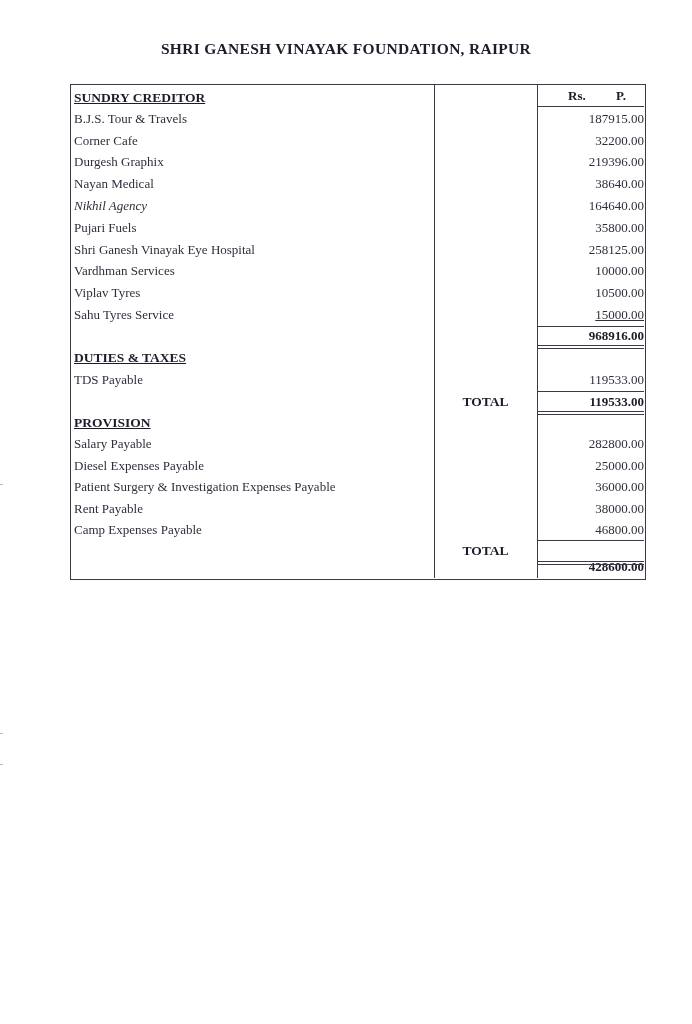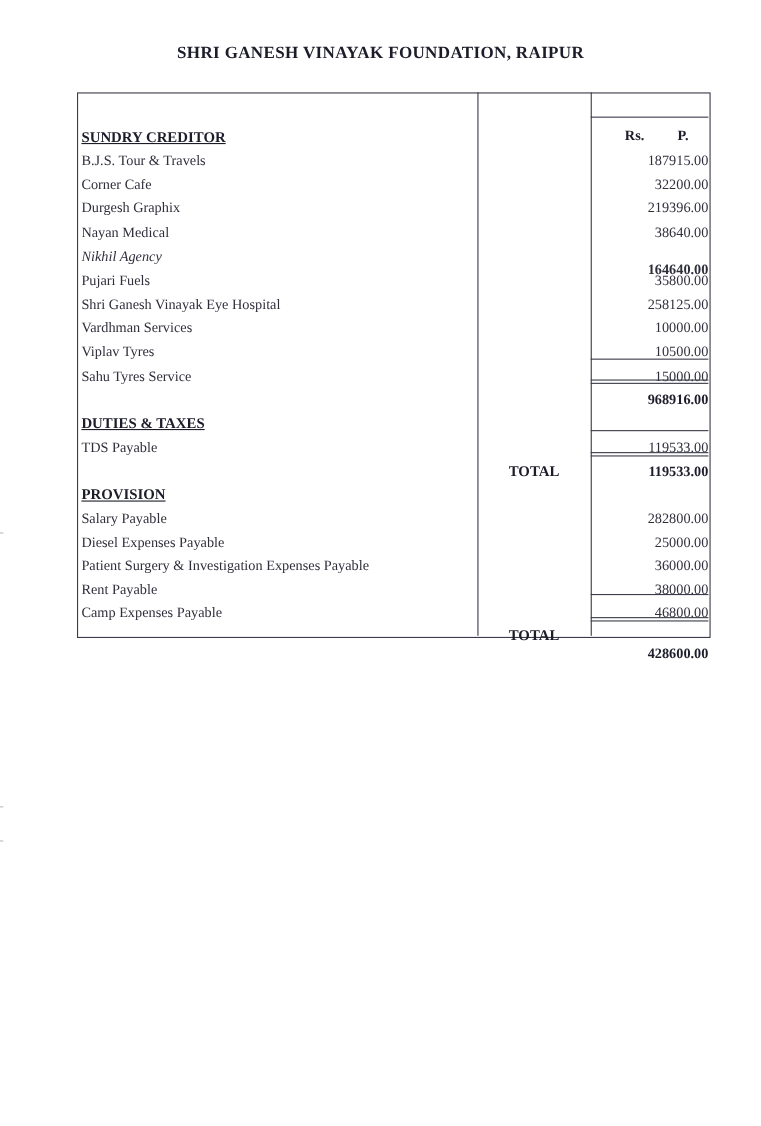--- a/index.html
+++ b/index.html
@@ -7,21 +7,21 @@
     width:692px; height:1024px; background:#ffffff; position:relative; overflow:hidden;
     font-family:"Liberation Serif", "DejaVu Serif", serif; color:#2a2a35;
   }
   .title {
     position:absolute; left:0; width:692px; top:40px; text-align:center;
     font-weight:bold; font-size:15.5px; letter-spacing:0.3px; color:#1c1c2a;
   }
   .box { position:absolute; border:1px solid #3a3a48; }
   .vline { position:absolute; width:1px; background:#3a3a48; }
   .hline { position:absolute; height:1px; background:#3a3a48; }
-  .txt { position:absolute; font-size:13px; line-height:16px; white-space:nowrap; color:#2f2f3c;margin-top:27px; }
+  .txt { position:absolute; font-size:13px; line-height:16px; white-space:nowrap; color:#2f2f3c; }
   .lbl { left:74px; }
   .head { font-weight:bold; text-decoration:underline; color:#1c1c2a; font-size:13.5px; }
   .amt { right:48px; text-align:right; }
   .bold { font-weight:bold; color:#1c1c2a; }
   .total-lbl { left:434px; width:103px; text-align:center; font-weight:bold; color:#1c1c2a; font-size:13.5px; }
   .rs { left:568px; font-weight:bold; color:#1c1c2a; }
   .p { left:616px; font-weight:bold; color:#1c1c2a; }
   .mark { position:absolute; width:3px; height:1px; background:#bbb; }
 </style>
 </head>
@@ -45,36 +45,36 @@
 <div class="txt lbl" style="top:133px;">Corner Cafe</div>
 <div class="txt amt" style="top:133px;">32200.00</div>
 
 <div class="txt lbl" style="top:154px;">Durgesh Graphix</div>
 <div class="txt amt" style="top:154px;">219396.00</div>
 
 <div class="txt lbl" style="top:176px;">Nayan Medical</div>
 <div class="txt amt" style="top:176px;">38640.00</div>
 
 <div class="txt lbl" style="top:198px;font-style:italic;">Nikhil Agency</div>
-<div class="txt amt" style="top:210px;font-weight:bold;">164640.00</div>
+<div class="txt amt" style="top:198px;">164640.00</div>
 
 <div class="txt lbl" style="top:220px;">Pujari Fuels</div>
 <div class="txt amt" style="top:220px;">35800.00</div>
 
 <div class="txt lbl" style="top:242px;">Shri Ganesh Vinayak Eye Hospital</div>
 <div class="txt amt" style="top:242px;">258125.00</div>
 
 <div class="txt lbl" style="top:263px;">Vardhman Services</div>
 <div class="txt amt" style="top:263px;">10000.00</div>
 
 <div class="txt lbl" style="top:285px;">Viplav Tyres</div>
 <div class="txt amt" style="top:285px;">10500.00</div>
 
 <div class="txt lbl" style="top:307px;">Sahu Tyres Service</div>
-<div class="txt amt" style="top:307px;">15000.00</div>
+<div class="txt amt" style="top:307px;text-decoration:underline;">15000.00</div>
 
 <div class="hline" style="left:537px; width:107px; top:326px;"></div>
 <div class="txt amt bold" style="top:328px;">968916.00</div>
 <div class="hline" style="left:537px; width:107px; top:345px;"></div>
 <div class="hline" style="left:537px; width:107px; top:348px;"></div>
 
 <div class="txt lbl head" style="top:350px;">DUTIES &amp; TAXES</div>
 <div class="txt lbl" style="top:372px;">TDS Payable</div>
 <div class="txt amt" style="top:372px;">119533.00</div>
 

